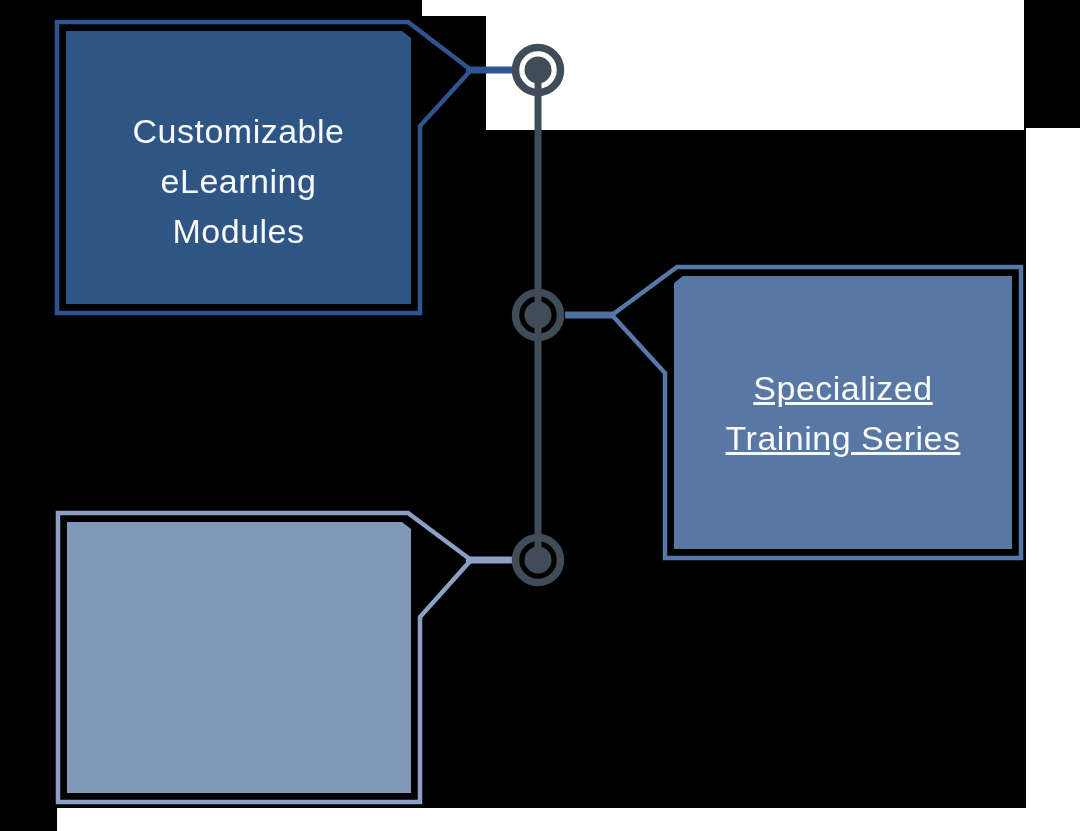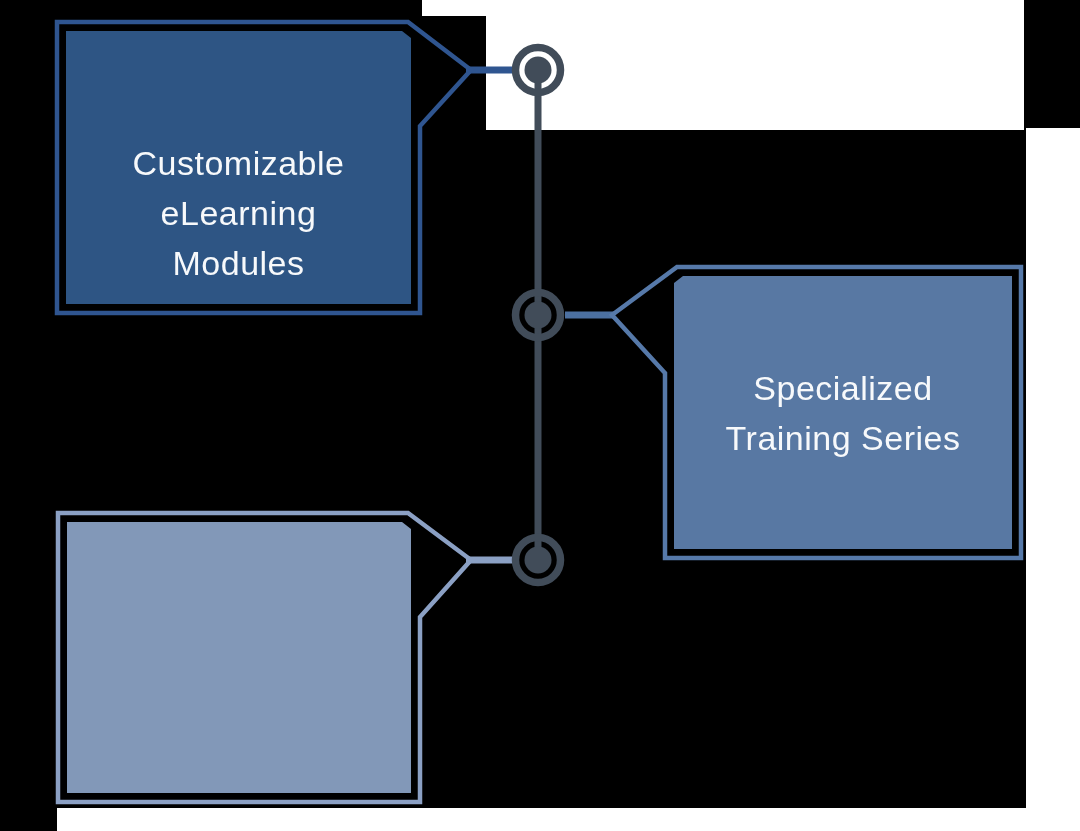--- a/index.html
+++ b/index.html
@@ -26,22 +26,22 @@
     align-items: center;
     justify-content: center;
     text-align: center;
     color: #F7F9FB;
     font-size: 34px;
     line-height: 50px;
     letter-spacing: 0.5px;
     white-space: pre-line;
     pointer-events: none;
   }
-  .label-1 { left: 66px;  top: 31px;  width: 345px; height: 299px; margin-top: 32px; }
-  .label-2 { left: 674px; top: 276px; width: 338px; height: 273px; }
+  .label-1 { left: 66px;  top: 31px;  width: 345px; height: 299px; }
+  .label-2 { left: 674px; top: 276px; width: 338px; height: 273px; text-decoration: underline; }
   .label-3 { left: 67px;  top: 527px; width: 344px; height: 271px; }
 </style>
 </head>
 <body>
 
 <div class="stage">
 
   <svg class="art" width="1080" height="831" viewBox="0 0 1080 831">
 
     <polygon points="422,0 1024,0 1024,130 486,130 486,16 422,16" fill="#FFFFFF"></polygon>

